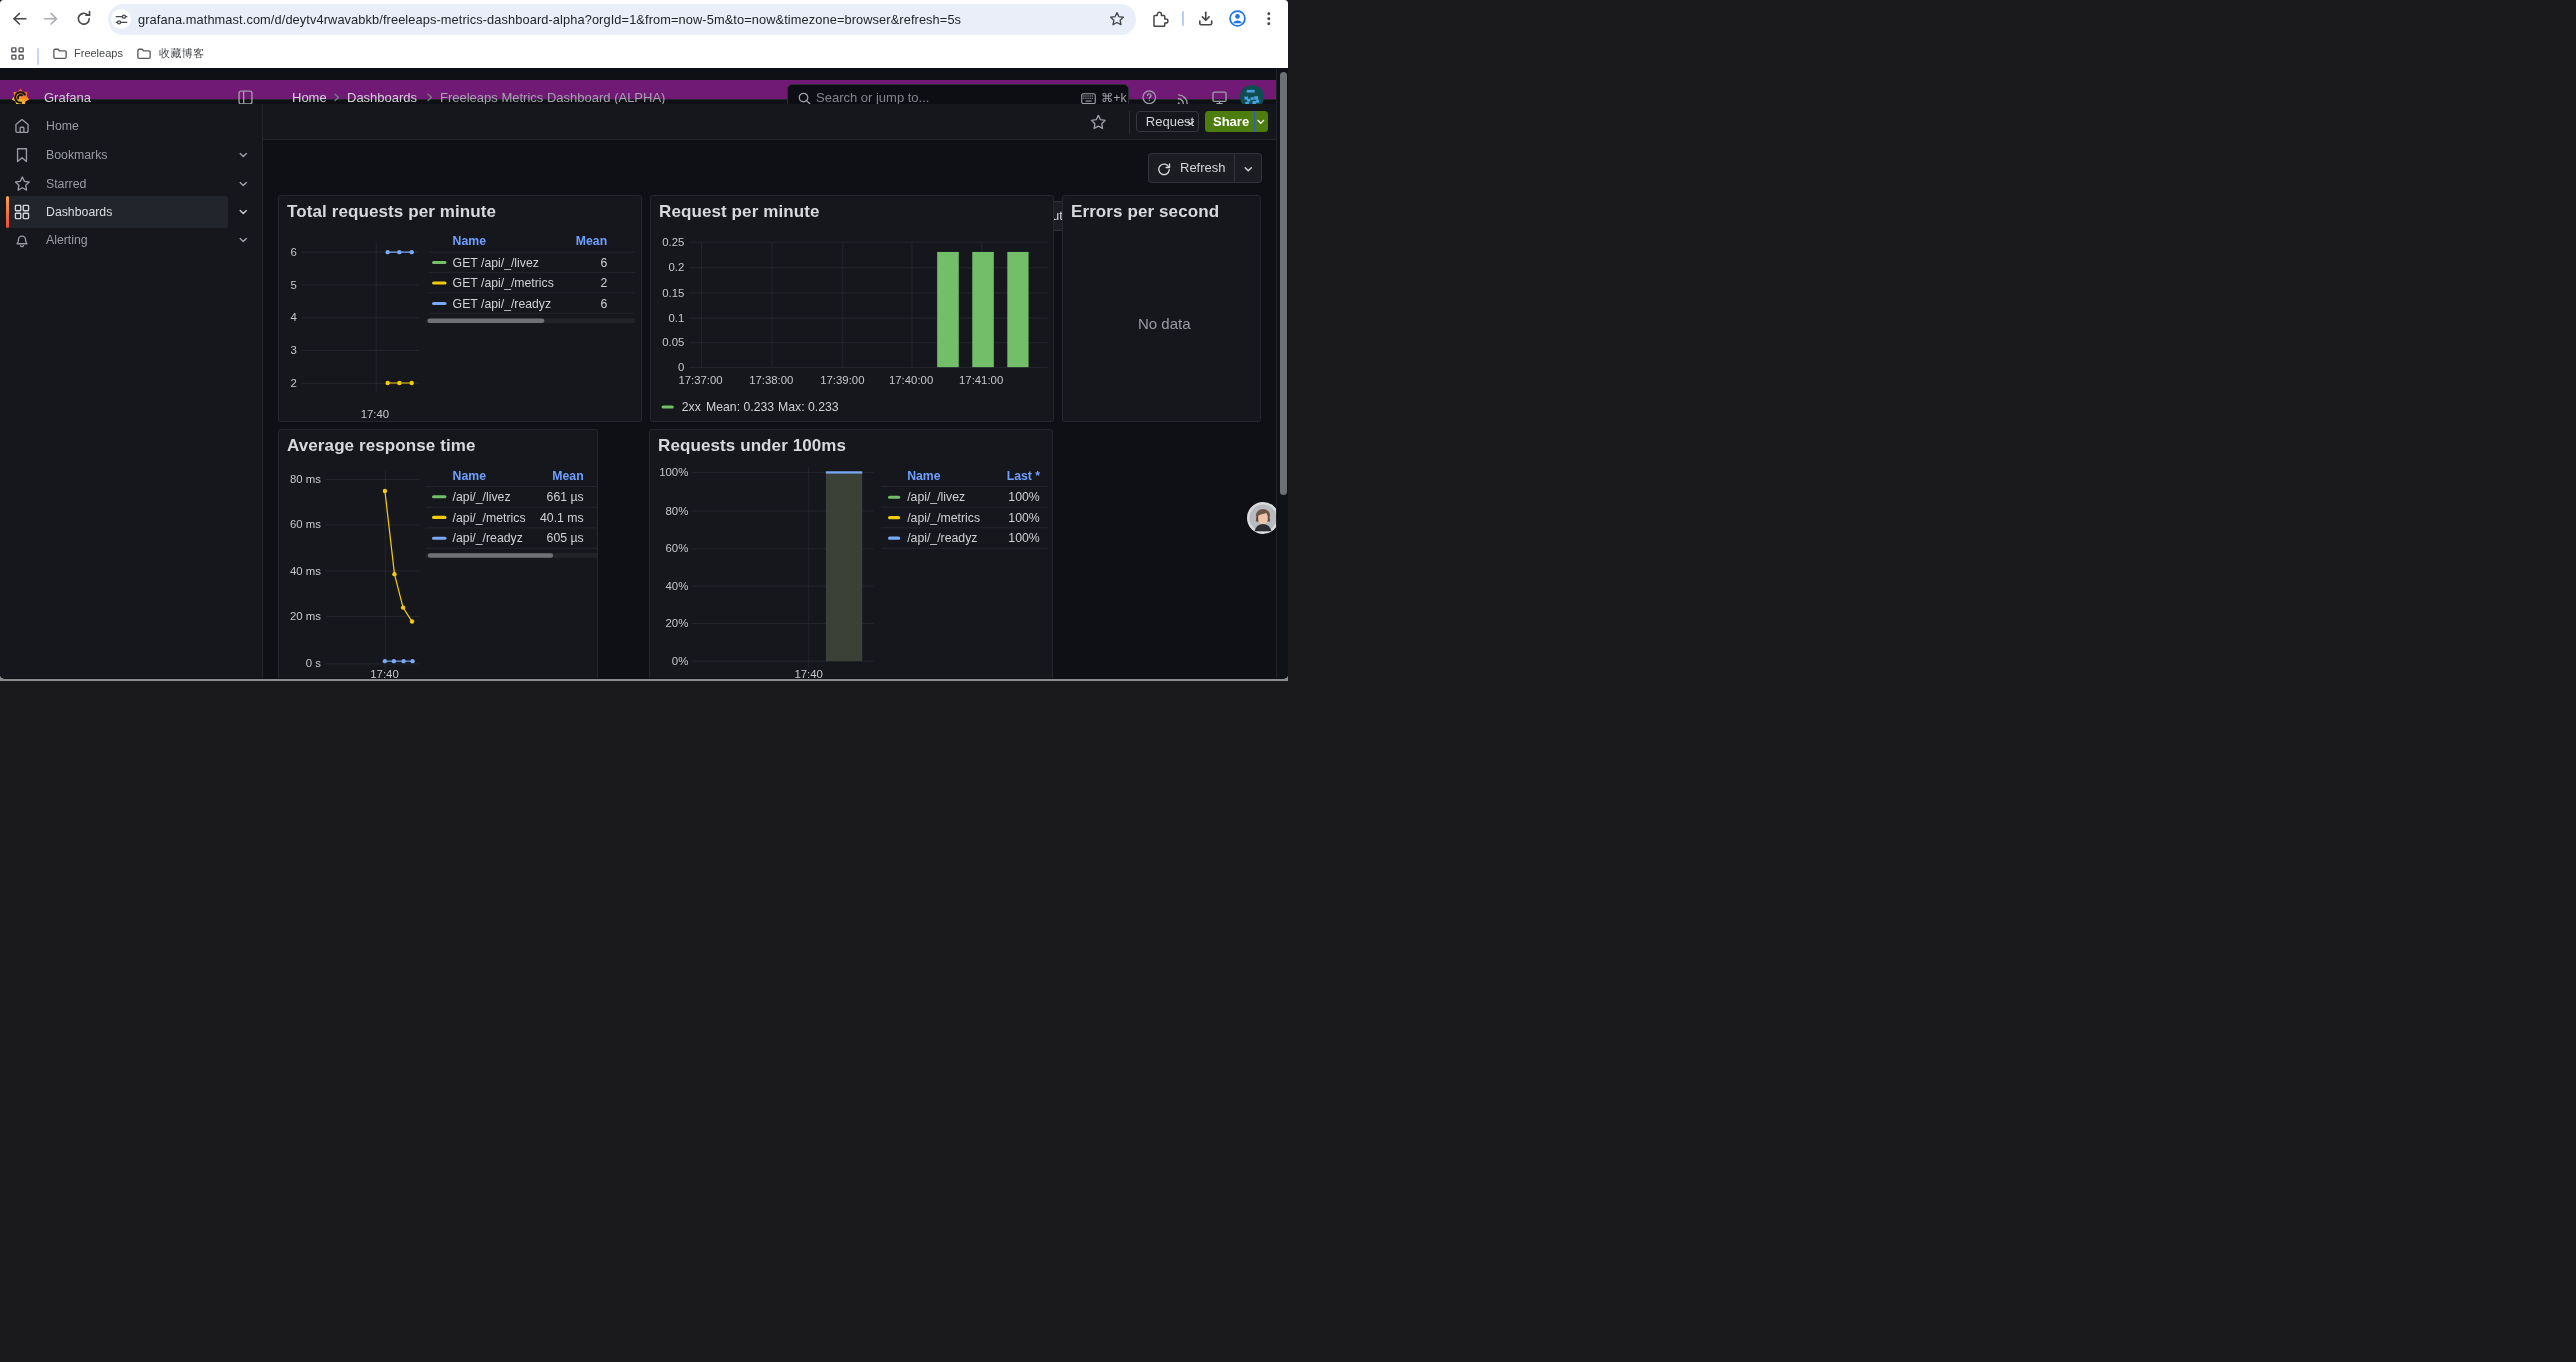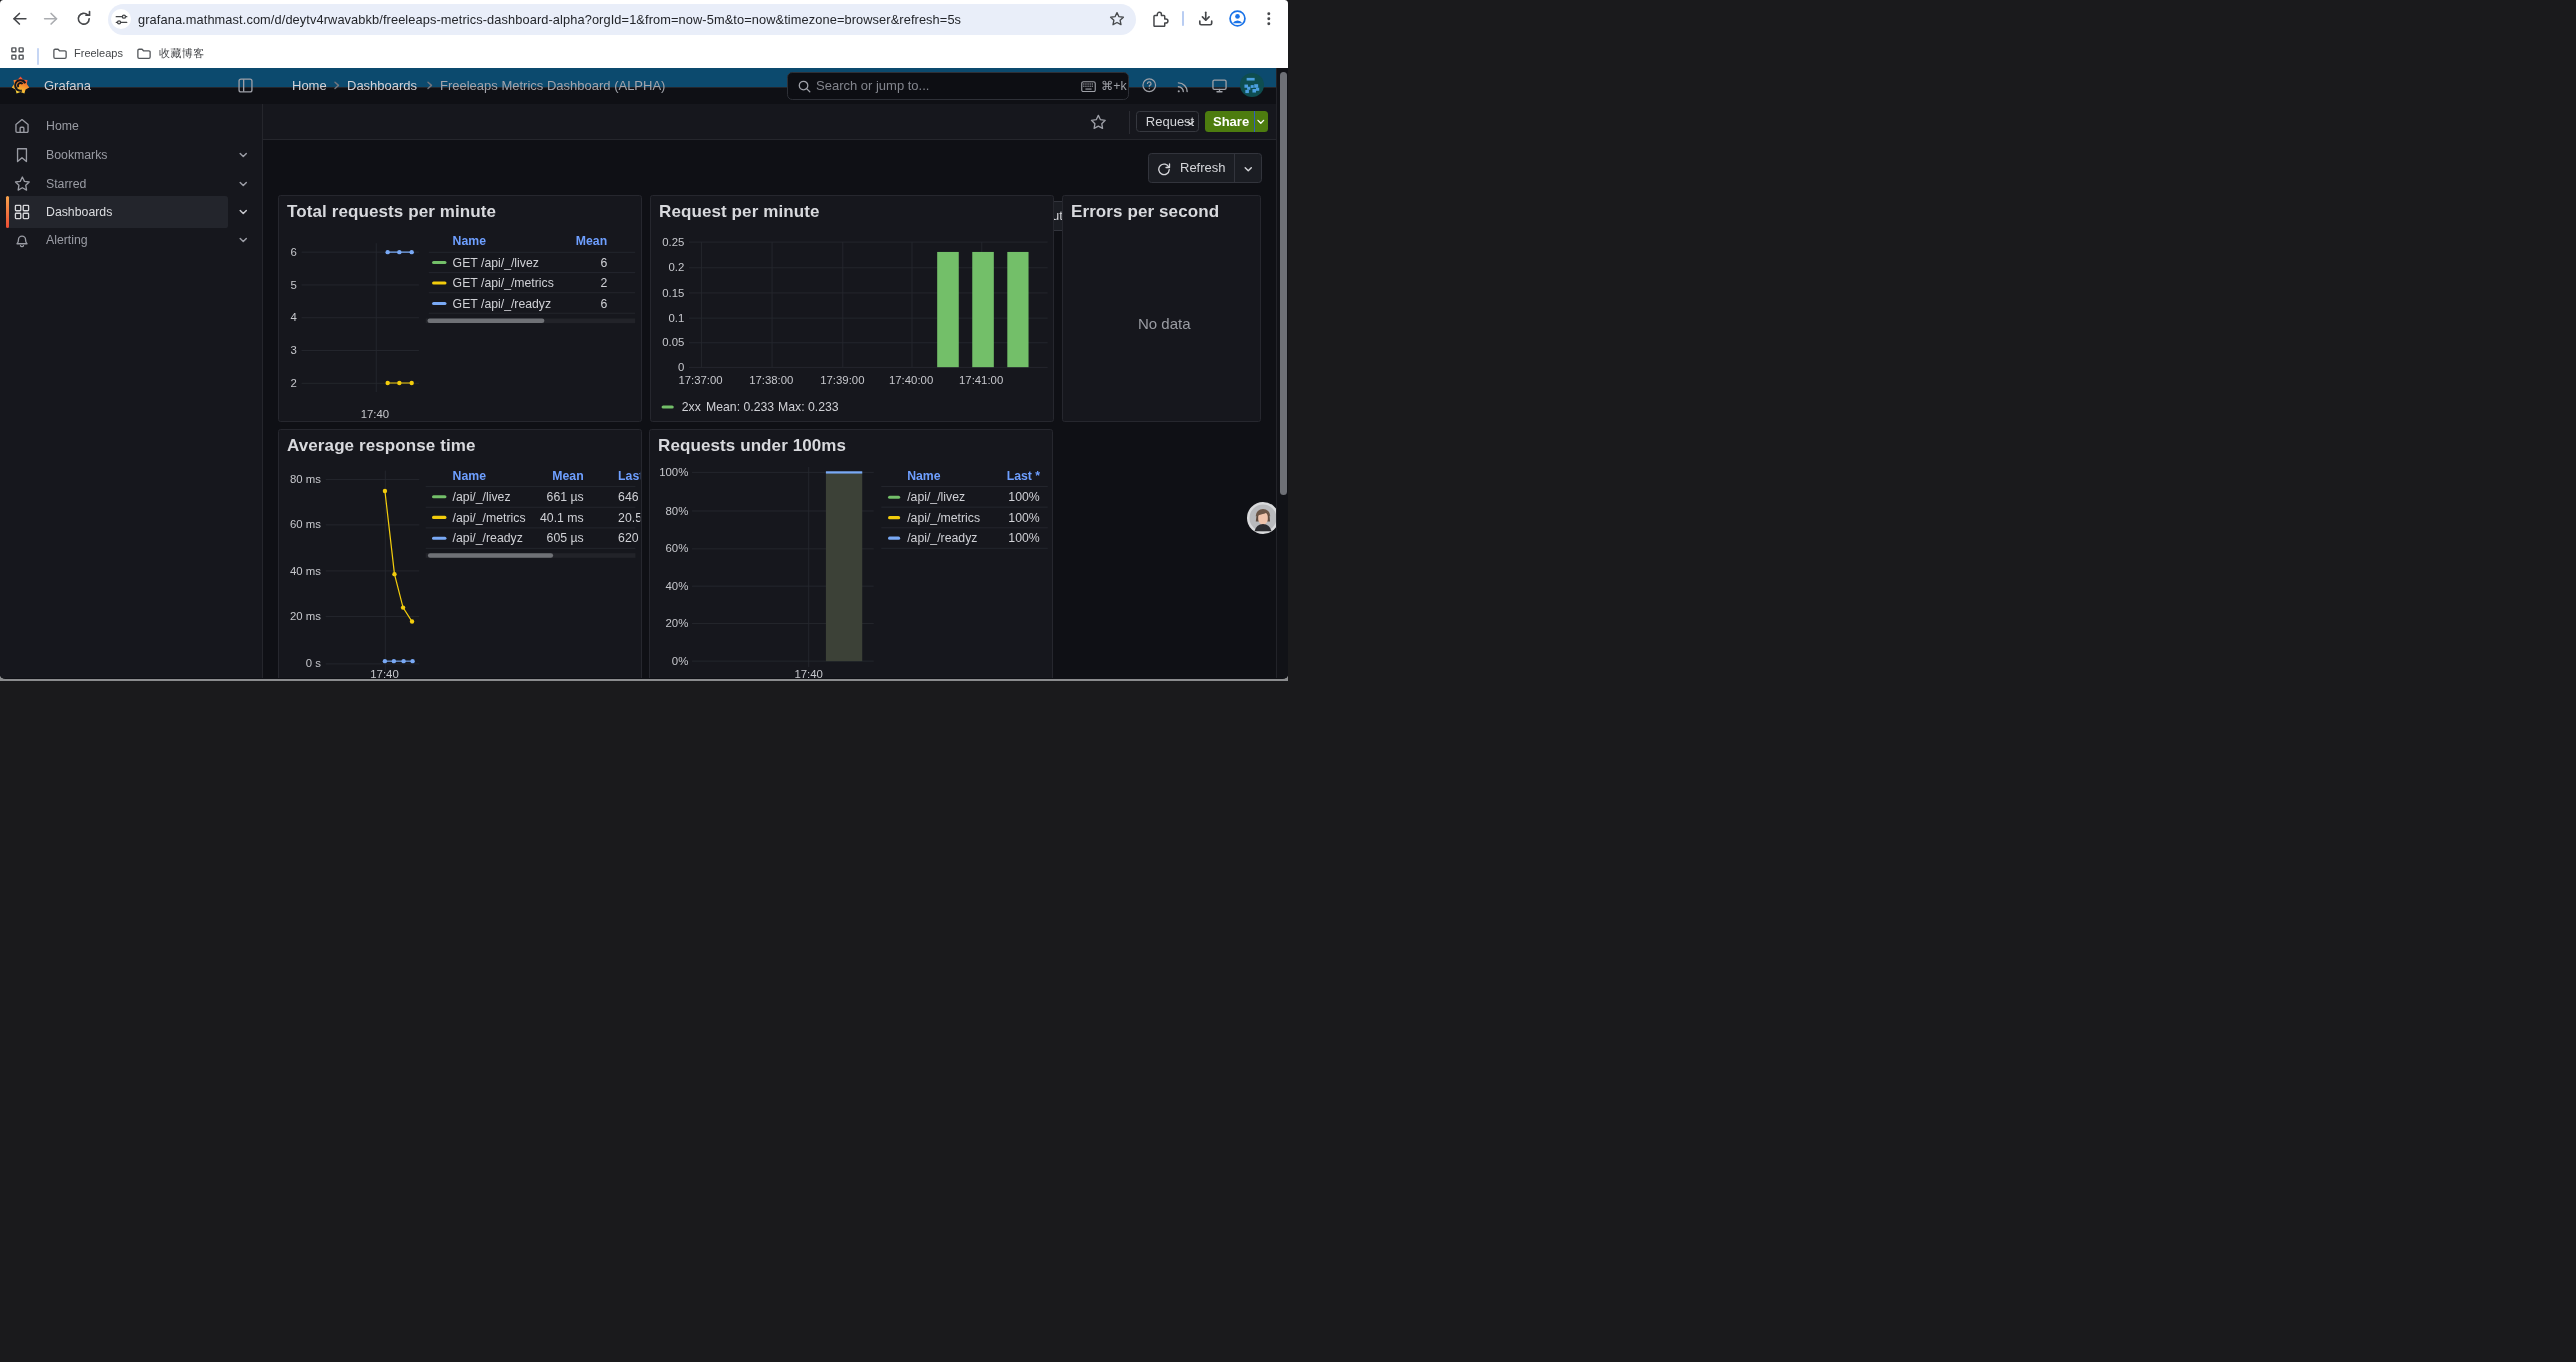--- a/index.html
+++ b/index.html
@@ -10,21 +10,21 @@
 
 #chrome { position:absolute; top:0; left:0; right:0; height:68px; background:#ffffff; }
 #pill { position:absolute; left:108px; top:3.9px; width:1028px; height:31px; border-radius:15.4px; background:#e9eef9; }
 #pillcirc { position:absolute; left:3.1px; top:5.3px; width:20px; height:20px; border-radius:50%; background:#ffffff; }
 #urltext { position:absolute; left:30px; top:0; height:31px; line-height:31px; font-size:12.8px; color:#23252a; white-space:nowrap; letter-spacing:0.1px;}
 .cicon { position:absolute; }
 #bmrow { position:absolute; top:39px; left:0; right:0; height:30px;text-align:right; }
 .bmtext { position:absolute; top:0; height:30px; line-height:29px; font-size:11px; color:#45474a; }
 
 #app { position:absolute; top:68px; left:0; right:0; height:610px; background:#0f1015; overflow:hidden; }
-#navrow { position:absolute; top:0; left:0; right:0; height:20px; background:#0c4a6e; border-bottom:0.9px solid #25262c; }
+#navrow { position:absolute; top:12px; left:0; right:0; height:20px; background:#701a75; border-bottom:0.9px solid #25262c; }
 #sidebar { position:absolute; top:36px; left:0; bottom:0; width:263px; background:#16171d; border-right:0.9px solid #25262c; }
 #toolbar { position:absolute; top:36px; left:263px; right:0; height:36px; background:#16171d; border-bottom:0.9px solid #25262c; }
 .gtxt { position:absolute; white-space:nowrap; }
 .menuitem { position:absolute; left:0; width:263px; height:29px; }
 .mlabel { position:absolute; left:46px; top:50%; transform:translateY(-50%); font-size:12.3px; color:#9a9ca4; }
 .micon { position:absolute; left:14px; top:50%; transform:translateY(-50%); }
 .mchev { position:absolute; left:238px; top:50%; transform:translateY(-50%); }
 
 .panel { position:absolute; background:#16171d; border:0.9px solid #26272e; border-radius:2.6px; overflow:hidden; }
 .ptitle { position:absolute; left:8px; top:5.7px; font-size:17px; font-weight:600; color:#d8d9dd; letter-spacing:0.1px; }
@@ -385,21 +385,21 @@
           <text x="35" y="245.5">2xx</text>
             <text x="62.8" y="245.5">Mean: 0.233</text>
             <text x="145" y="245.5">Max: 0.233</text>
         </g>
       </svg>
     </div>
     <div class="panel" id="p3" style="left:1062px; top:127px; width:199px; height:227px;">
       <div class="ptitle">Errors per second</div>
       <div class="gtxt" style="left:75px; top:119px; font-size:15px; color:#9a9ca3;">No data</div>
     </div>
-    <div class="panel" id="p4" style="left:278px; top:361px; width:364px; height:254px;padding-left:16px;">
+    <div class="panel" id="p4" style="left:278px; top:361px; width:320px; height:254px;padding-left:16px;">
       <div class="ptitle">Average response time</div>
       <svg class="abs" style="left:0;top:0;" width="363" height="253" viewBox="0 0 414 288">
         <g stroke="#26282f" stroke-width="1">
           <path d="M53.25 56.25 H160 M53.25 107.9 H160 M53.25 160.45 H160 M53.25 212.5 H160 M53.25 266.5 H160"></path>
           <path d="M121.25 46 V274"></path>
         </g>
         <g font-size="13" fill="#c6c7cc" text-anchor="end">
           <text x="47.8" y="60.4">80 ms</text>
             <text x="47.8" y="112.05">60 ms</text>
             <text x="47.8" y="164.6">40 ms</text>

